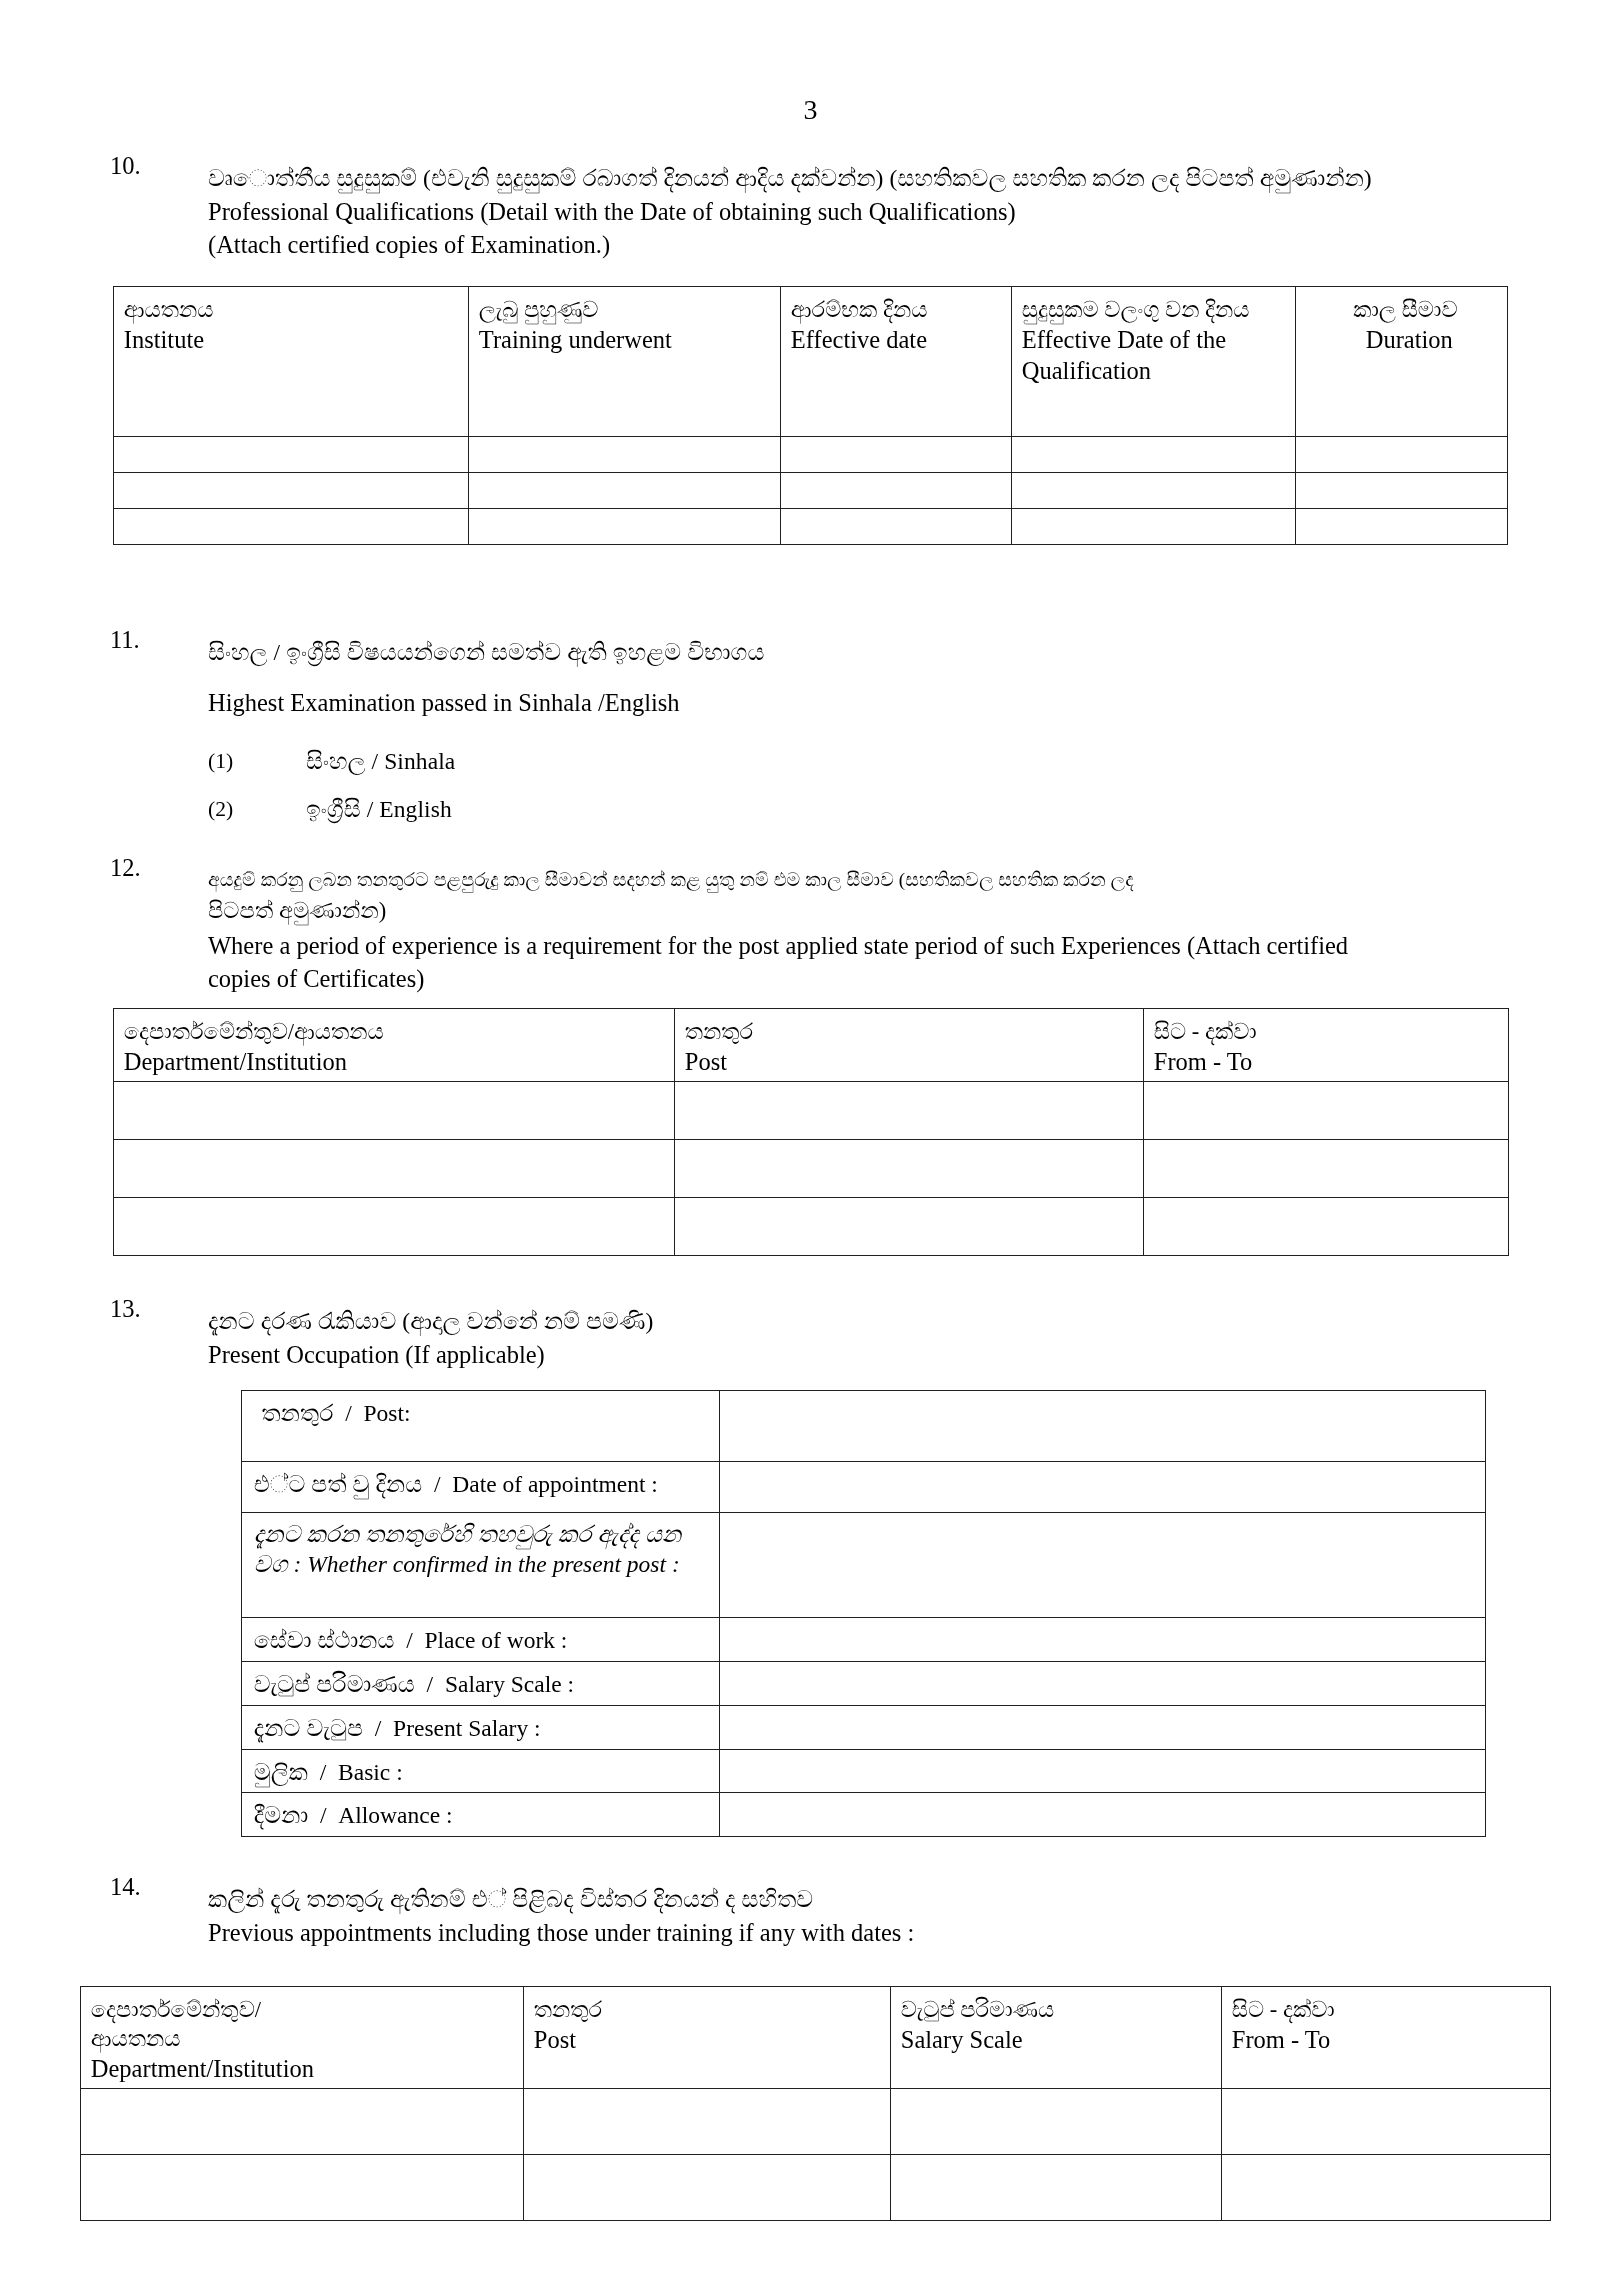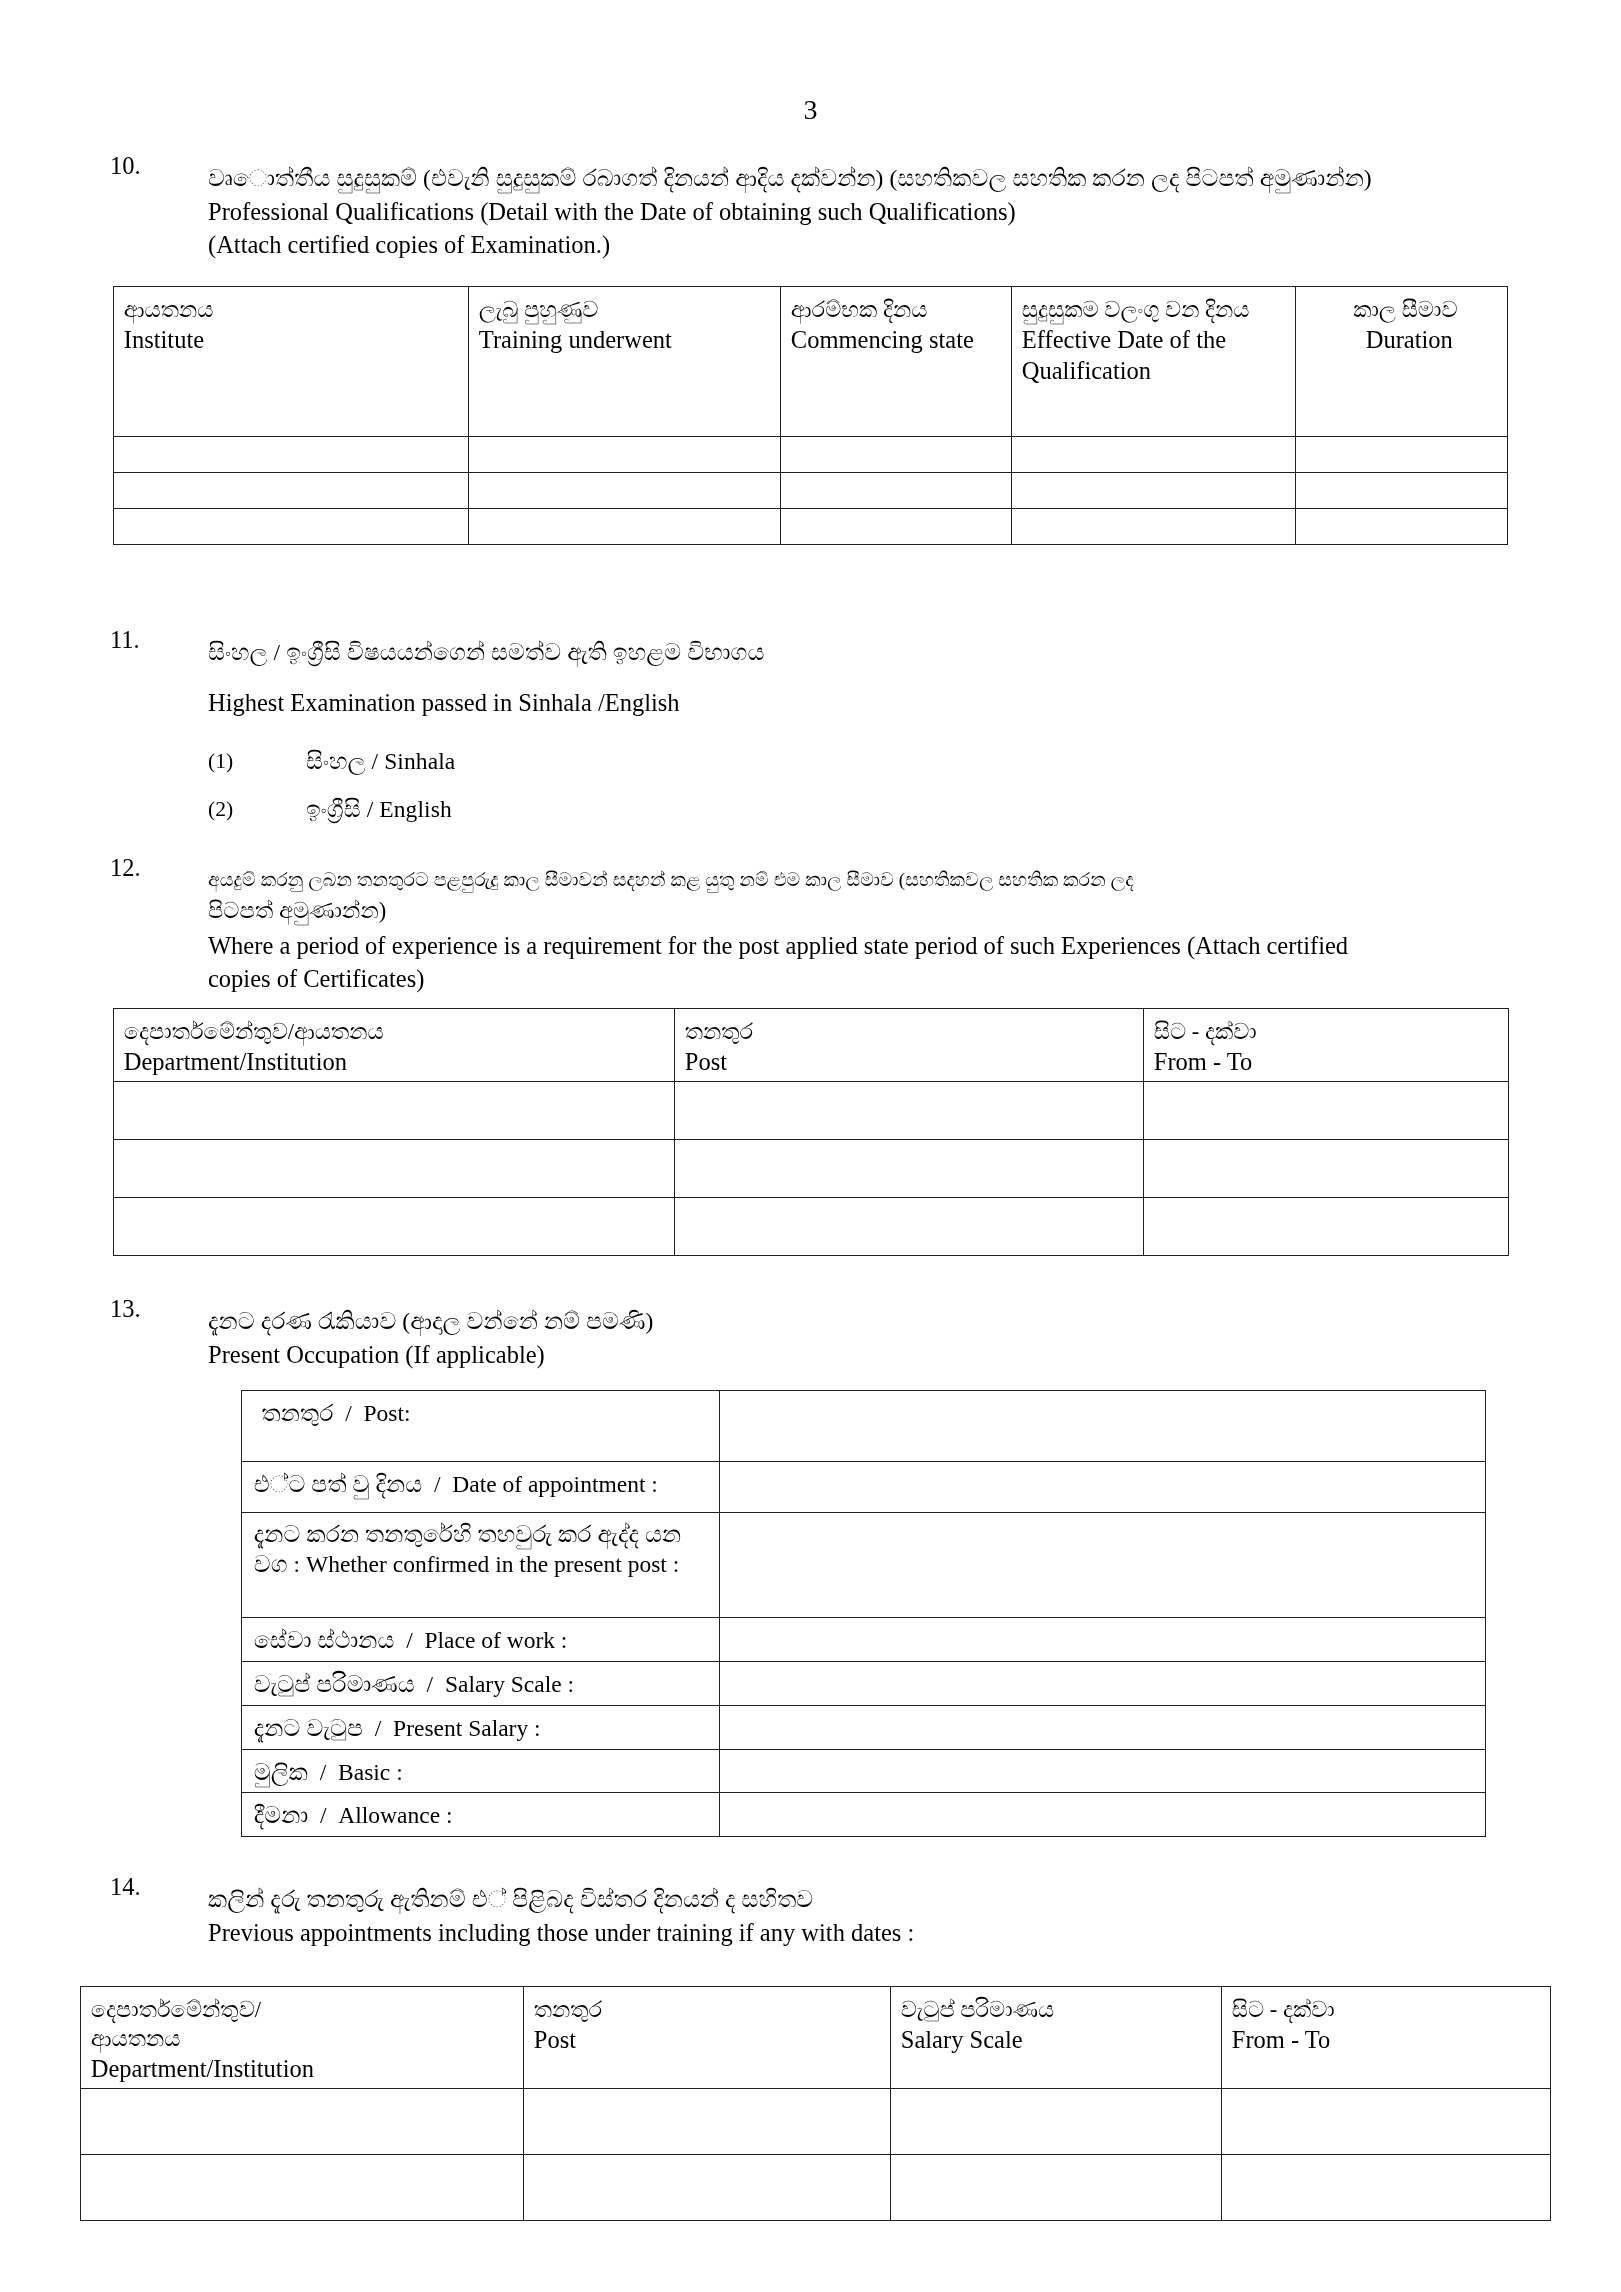--- a/index.html
+++ b/index.html
@@ -115,21 +115,21 @@
   }
   table.kv td {
     border: 1.4px solid #231f20;
     vertical-align: top;
     padding: 6.9px 9.8px 5.9px 11.8px;
     font-size: 23.5px;
     line-height: 30px;
   }
   table.kv td.val { padding: 0; }
   .kv-line { display: block; white-space: nowrap; }
-  .kv-line.multi { white-space: normal; }
+  .kv-line.multi { white-space: normal; font-style: italic; }
 </style>
 </head>
 <body>
 
 <div class="page">
 
   <div class="page-number">3</div>
 
   <div class="item" style="top:149px;">
     <div class="item-num">10.</div>
@@ -153,21 +153,21 @@
         <td style="height:137px;">
           <span class="sin-cell">ආයතනය</span>
           <span class="eng-cell">Institute</span>
         </td>
         <td>
           <span class="sin-cell">ලැබු පුහුණුව</span>
           <span class="eng-cell">Training underwent</span>
         </td>
         <td>
           <span class="sin-cell">ආරම්භක දිනය</span>
-          <span class="eng-cell">Commencing state</span>
+          <span class="eng-cell">Effective date</span>
         </td>
         <td>
           <span class="sin-cell">සුදුසුකම වලංගු වන දිනය</span>
           <span class="eng-cell">Effective Date of the Qualification</span>
         </td>
         <td style="padding-left:17.6px;text-align:center;">
           <span class="sin-cell">කාල සීමාව</span>
           <span class="eng-cell" style="padding-left:7.8px;">Duration</span>
         </td>
       </tr>

